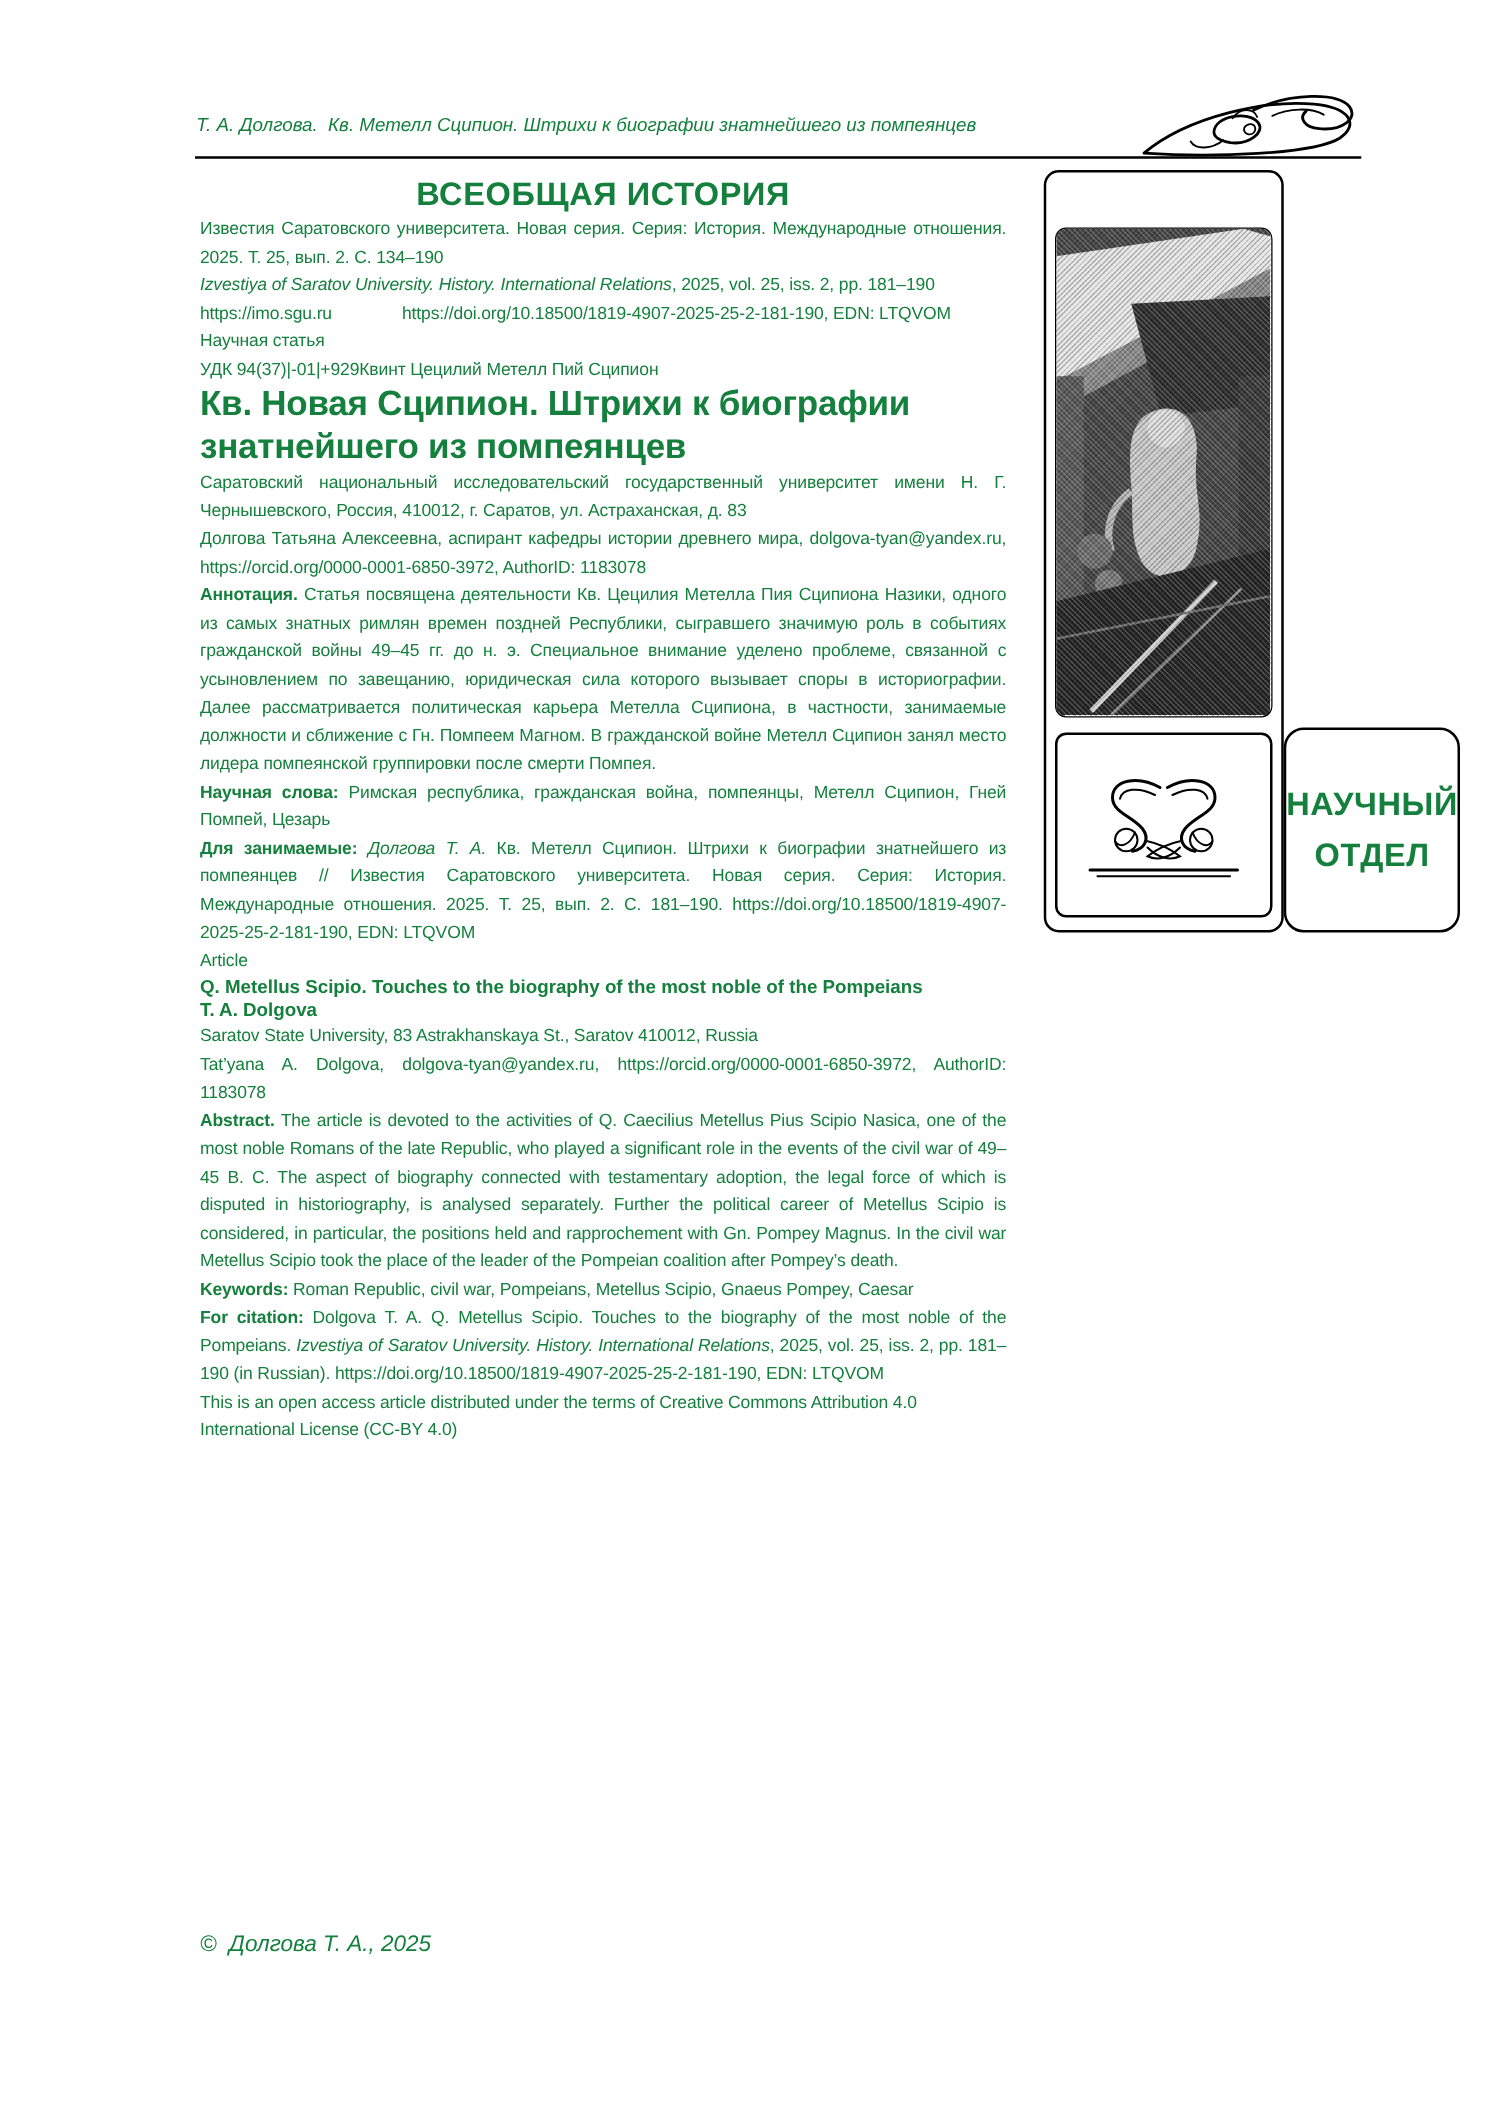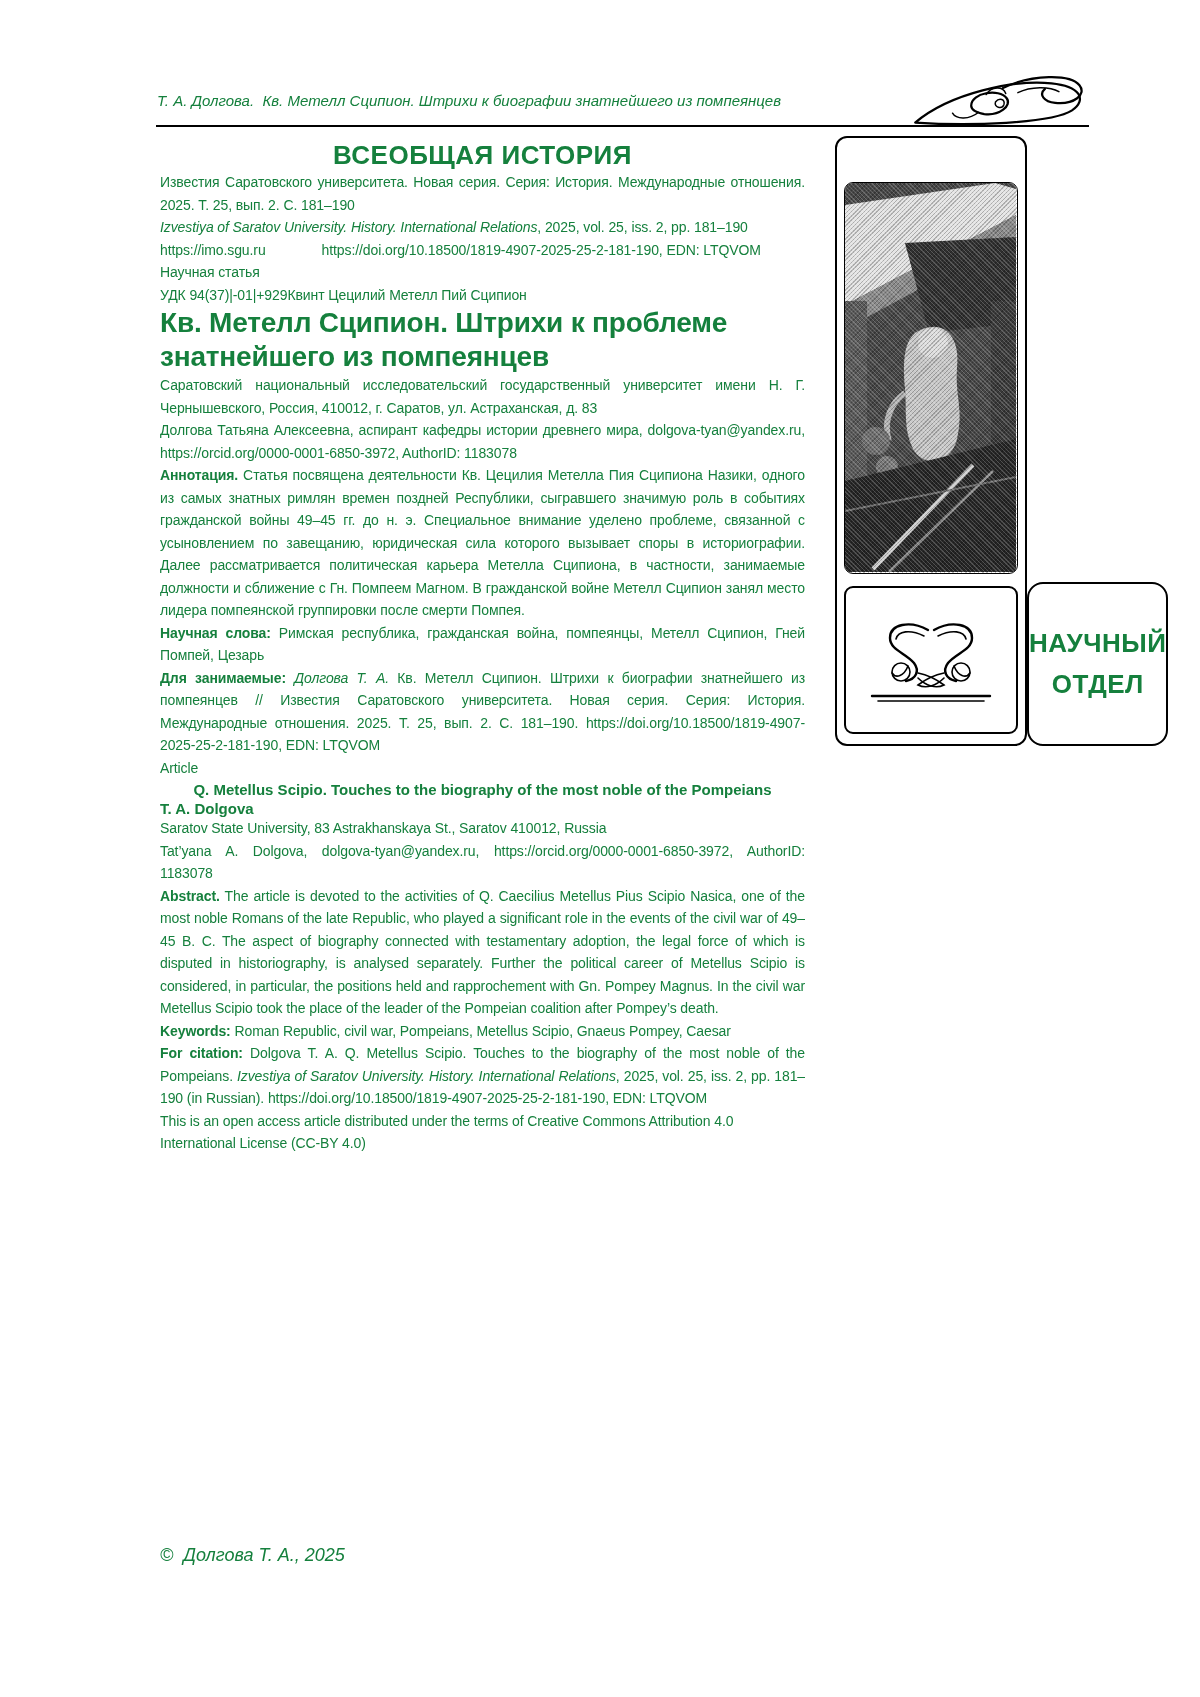--- a/index.html
+++ b/index.html
@@ -27,21 +27,21 @@
   .udc{text-align:left;}
   .art-title{font-size:28px; line-height:34px; font-weight:bold; margin-top:28px; letter-spacing:-0.2px;}
   .author-ru{font-size:15px; font-weight:bold; margin-top:26px;}
   .affil{margin-top:20px;}
   .details{margin-top:18px;}
   .abstract{margin-top:20px;}
   .kw{margin-top:2px;}
   .cite{margin-top:10px;}
   .license{margin-top:10px; text-align:left;}
   .article-en{margin-top:20px; text-align:left;}
-  .en-title{font-size:15px; font-weight:bold; margin-top:18px; line-height:21px;text-align:center;}
+  .en-title{font-size:15px; font-weight:bold; margin-top:18px; line-height:21px;}
   .en-author{font-size:15px; font-weight:bold; margin-top:16px;}
   .en-affil{margin-top:16px; text-align:left;}
   .en-details{margin-top:16px;}
   .en-abstract{margin-top:18px;}
   .b{font-weight:bold;}
   .i{font-style:italic;}
   .copyright{
     position:absolute; left:160px; top:1545px; font-size:18px; font-style:italic; white-space:pre;
   }
   
@@ -91,28 +91,28 @@
     <path class="stroke-thin" d="M78 22 C84 13 96 13 99 21"></path>
     <path class="stroke-thin" d="M70 41 C60 49 46 49 42 42"></path>
     <path class="stroke-thin" d="M88 30 C92 25 99 27 97 33 C95 38 86 36 88 30"></path>
     <path class="stroke-thin" d="M112 20 C126 13 146 13 156 19"></path>
   </svg>
 
   <main class="col">
 
     <h1 class="section-title">ВСЕОБЩАЯ ИСТОРИЯ</h1>
 
-    <p class="t pub-ru" lang="ru">Известия Саратовского университета. Новая серия. Серия: История. Международные отношения. 2025. Т. 25, вып. 2. С. 181–190</p>
+    <p class="t pub-ru" lang="ru">Известия Саратовского университета. Новая серия. Серия: История. Международные отношения. 2025. Т. 25, вып. 2. С. 134–190</p>
     <p class="t"><span class="i">Izvestiya of Saratov University. History. International Relations</span><span>, 2025, vol. 25, iss. 2, pp. 181–190</span></p>
     <p class="t links-line"><span>https://imo.sgu.ru</span><span class="links-gap"></span><span>https://doi.org/10.18500/1819-4907-2025-25-2-181-190, EDN: LTQVOM</span></p>
 
     <p class="t type-ru">Научная статья</p>
     <p class="t udc">УДК 94(37)|-01|+929Квинт Цецилий Метелл Пий Сципион</p>
 
-    <h2 class="art-title" lang="ru">Кв. Метелл Сципион. Штрихи к проблеме знатнейшего из помпеянцев</h2>
+    <h2 class="art-title" lang="ru">Кв. Новая Сципион. Штрихи к биографии знатнейшего из помпеянцев</h2>
 
 
     <p class="t affil" lang="ru">Саратовский национальный исследовательский государственный университет имени Н. Г. Чернышевского, Россия, 410012, г. Саратов, ул. Астраханская, д. 83</p>
 
     <p class="t details" lang="ru">Долгова Татьяна Алексеевна, аспирант кафедры истории древнего мира, dolgova-tyan@yandex.ru, https://orcid.org/0000-0001-6850-3972, AuthorID: 1183078</p>
 
     <p class="t abstract" lang="ru"><span class="b">Аннотация.</span><span> Статья посвящена деятельности Кв. Цецилия Метелла Пия Сципиона Назики, одного из самых знатных римлян времен поздней Республики, сыгравшего значимую роль в событиях гражданской войны 49–45 гг. до н. э. Специальное внимание уделено проблеме, связанной с усыновлением по завещанию, юридическая сила которого вызывает споры в историографии. Далее рассматривается политическая карьера Метелла Сципиона, в частности, занимаемые должности и сближение с Гн. Помпеем Магном. В гражданской войне Метелл Сципион занял место лидера помпеянской группировки после смерти Помпея.</span></p>
 
     <p class="t kw" lang="ru"><span class="b">Научная слова:</span><span> Римская республика, гражданская война, помпеянцы, Метелл Сципион, Гней Помпей, Цезарь</span></p>
 

